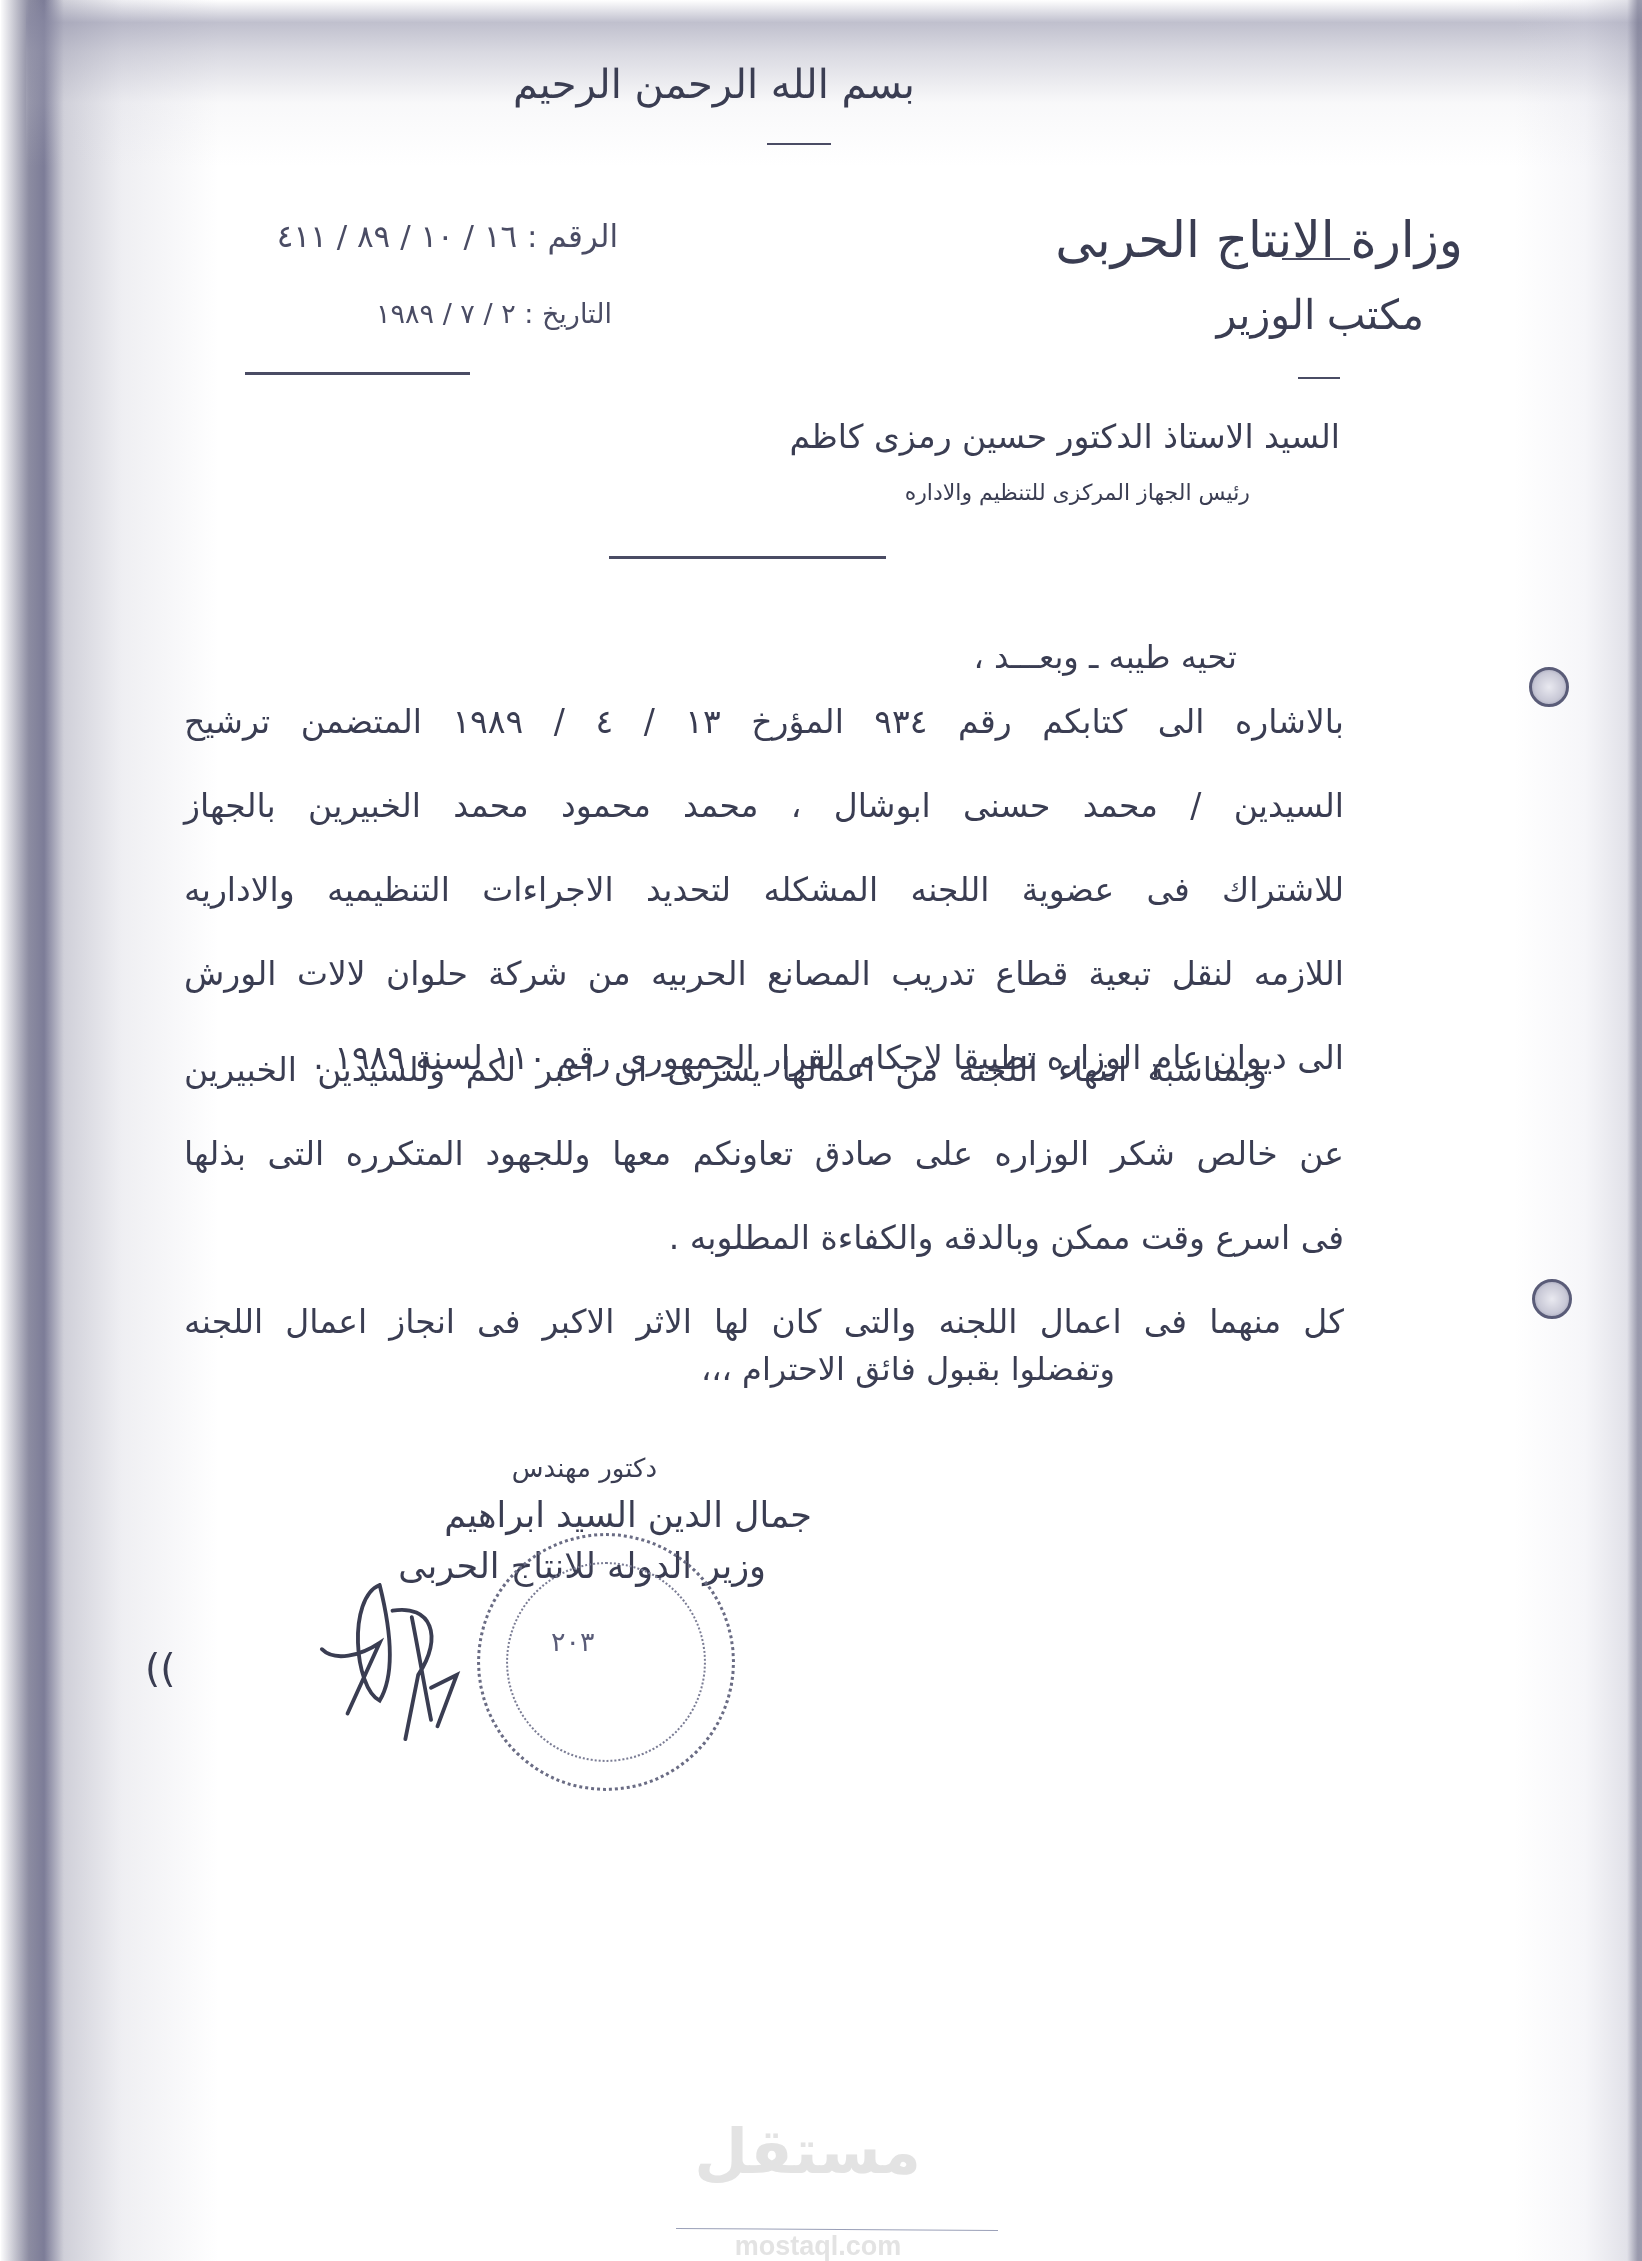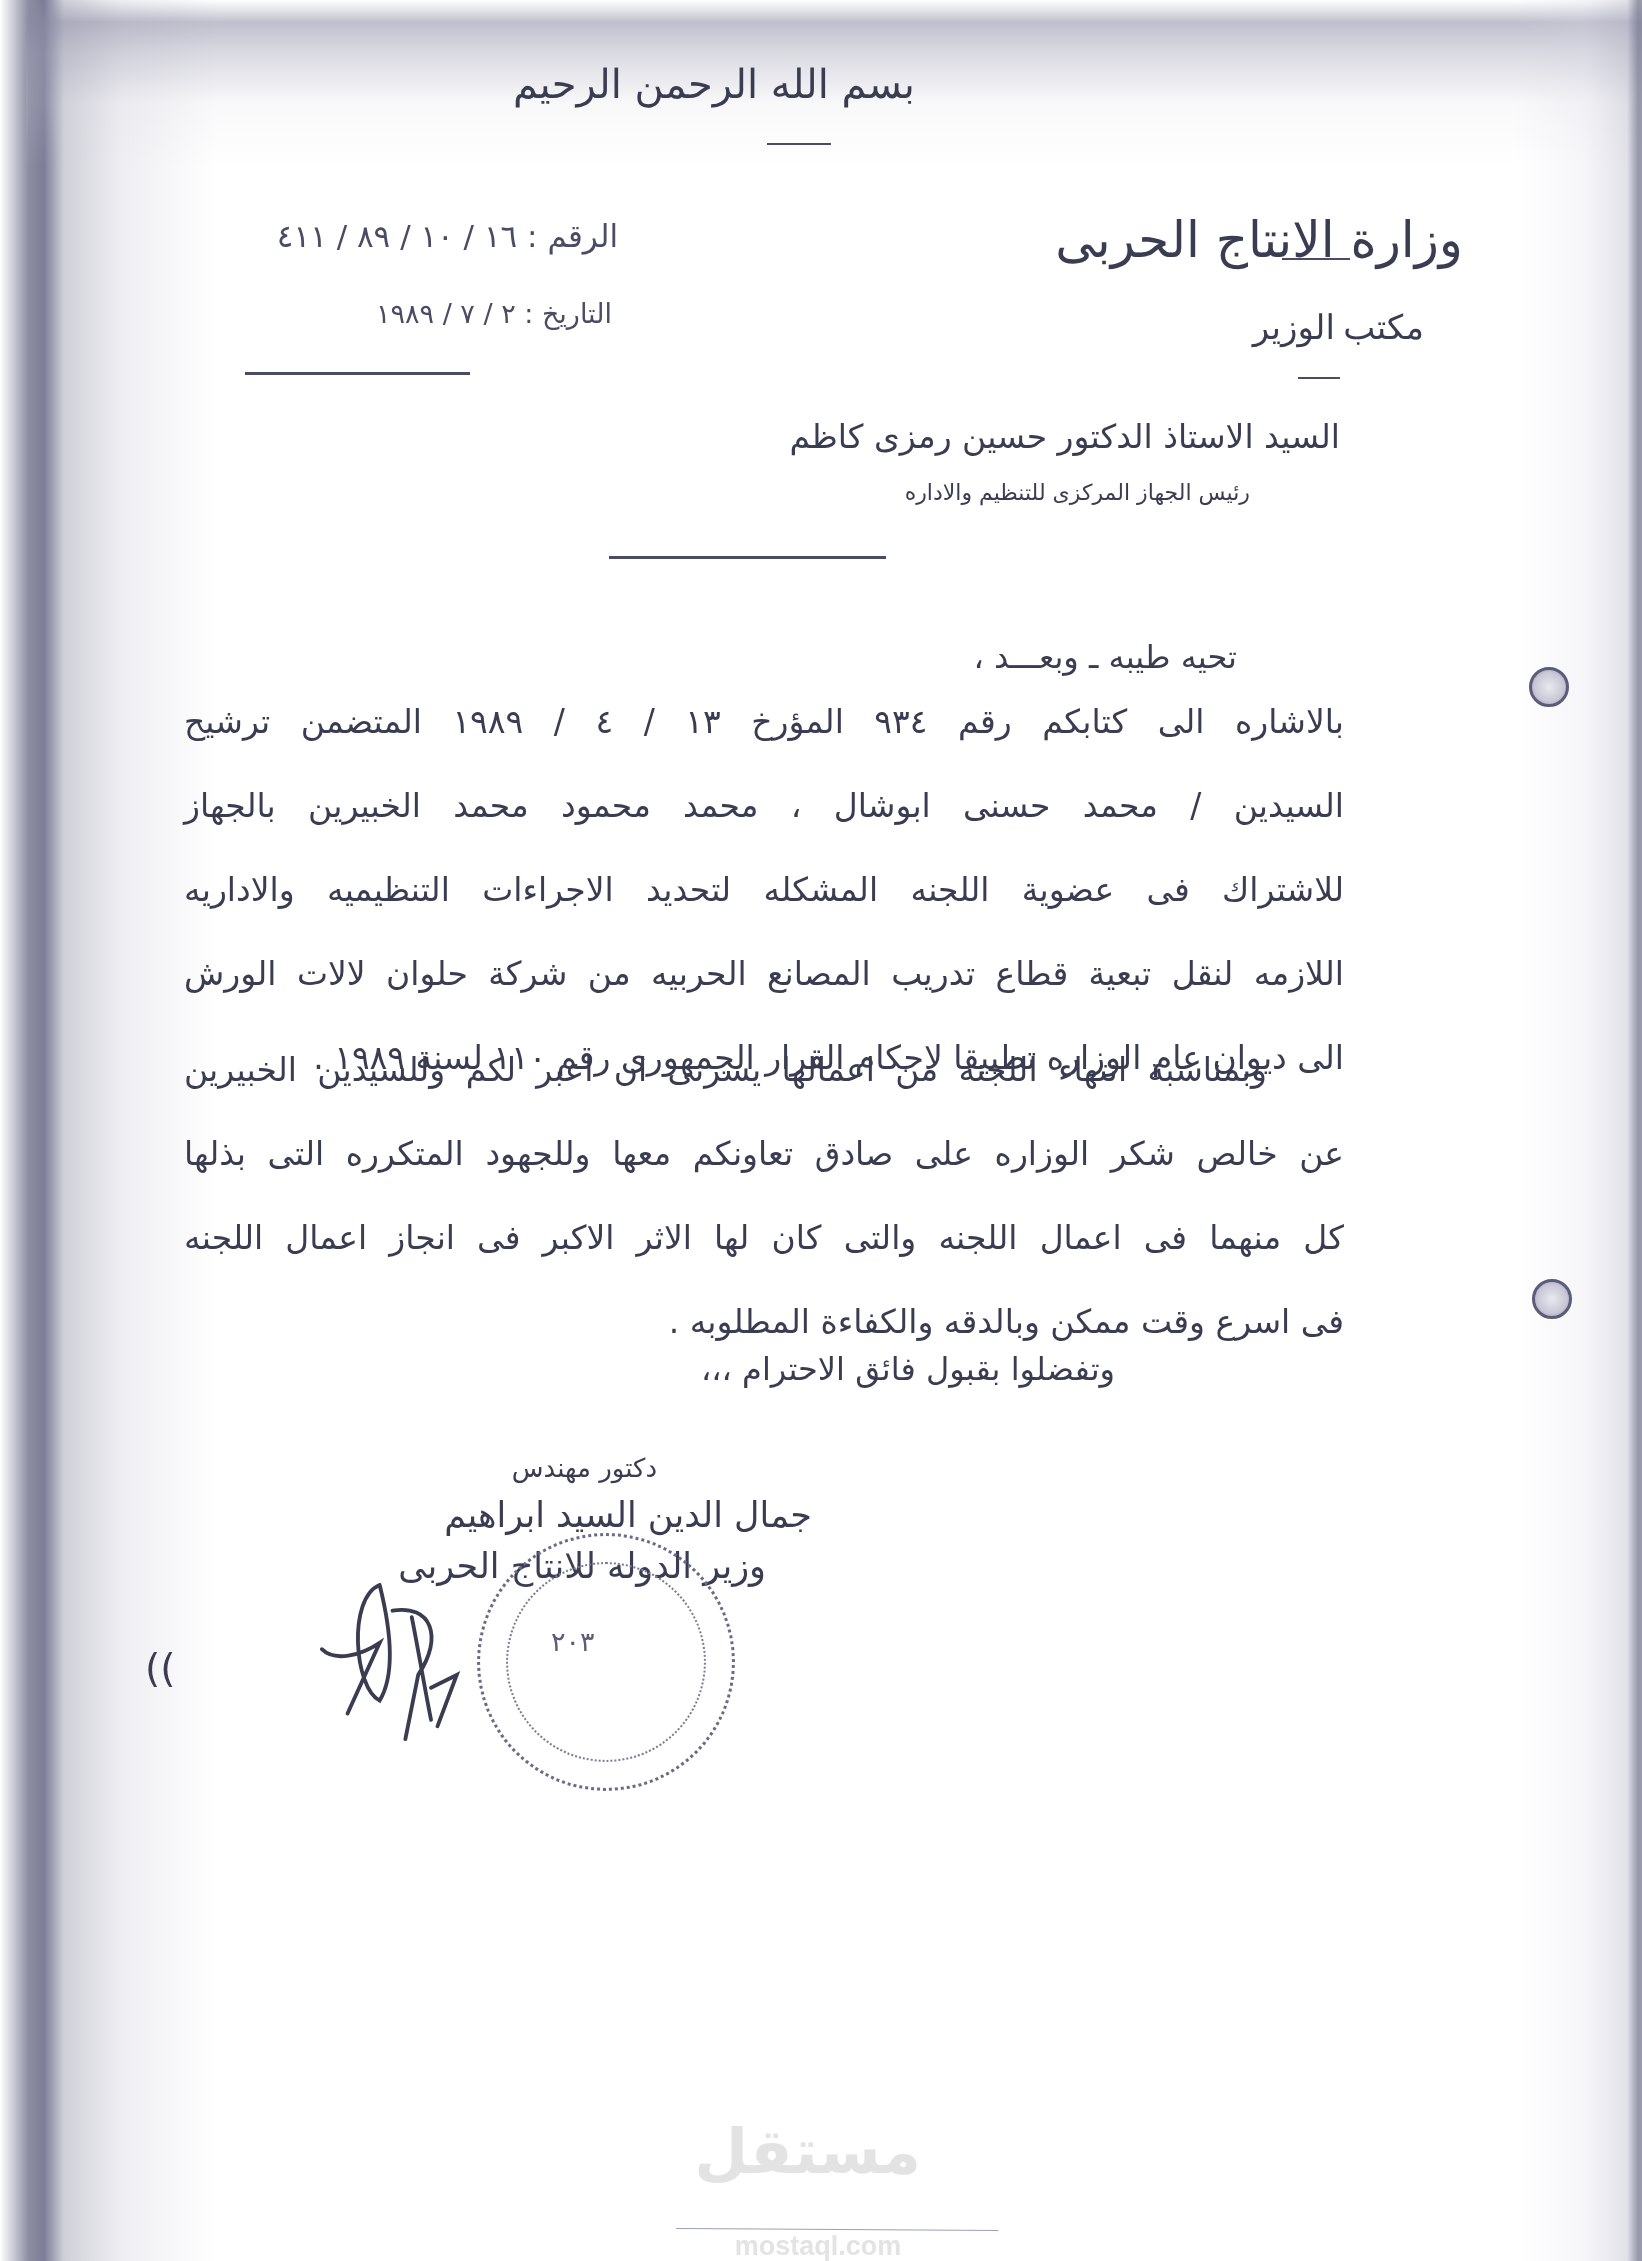--- a/index.html
+++ b/index.html
@@ -25,21 +25,21 @@
   .hole {
     position:absolute; width:40px; height:40px; border-radius:50%;
     border:3.9px solid #5a5c78;
     background:radial-gradient(circle, #e9e9f0 0%, #c8c8d6 60%, #8a8ba3 100%);
     box-sizing:border-box;
   }
   .t { position:absolute; white-space:nowrap; direction:rtl; }
   .rule { position:absolute; height:2.6px; background:#4a4c64; }
   .bismillah { top:61px; left:644px; width:271px; text-align:center; font-family:"DejaVu Serif", serif; font-size:40px; }
   .ministry { top:175px; right:180px; font-family:"DejaVu Serif", serif; font-size:50px;margin-top:36px; }
-  .office { top:307px; right:219px; font-family:Liberation Serif, serif; font-size:34px; }
+  .office { top:291px; right:219px; font-family:Liberation Sans, sans-serif; font-size:41px; }
   .ref { top:218px; left:206px; width:412px; text-align:right; font-size:31px; letter-spacing:3.9px; color:#4a4c64;}
   .date { top:298px; left:232px; width:380px; text-align:right; font-size:27px; letter-spacing:3.9px; color:#4a4c64;}
   .addr1 { top:417px; right:303px; font-size:33px; }
   .addr2 { top:480px; right:393px; font-size:22px; }
   .greet { top:615px; right:406px; font-size:32px;margin-top:23px; }
   .body { position:absolute; right:299px; width:1160px; font-size:33px; line-height:84px; text-align:justify; text-align-last:justify; }
   .p1 { top:680px; }
   .p2 { top:1028px; }
   .closing { top:1350px; right:528px; font-size:32px; }
   .sig-title { top:1453px; right:986px; font-size:26px; }
@@ -99,22 +99,22 @@
   <div>بالاشاره الى كتابكم رقم ٩٣٤ المؤرخ ١٣ / ٤ / ١٩٨٩ المتضمن ترشيح</div>
   <div>السيدين / محمد حسنى ابوشال ، محمد محمود محمد الخبيرين بالجهاز</div>
   <div>للاشتراك فى عضوية اللجنه المشكله لتحديد الاجراءات التنظيميه والاداريه</div>
   <div>اللازمه لنقل تبعية قطاع تدريب المصانع الحربيه من شركة حلوان لالات الورش</div>
   <div style="text-align-last:right;">الى ديوان عام الوزاره تطبيقا لاحكام القرار الجمهورى رقم ١١٠ لسنة ١٩٨٩ .</div>
 </div>
 
 <div class="body p2">
   <div style="padding-right:77px;">وبمناسبة انتهاء اللجنه من اعمالها يسرنى ان اعبر لكم وللسيدين الخبيرين</div>
   <div>عن خالص شكر الوزاره على صادق تعاونكم معها وللجهود المتكرره التى بذلها</div>
+  <div style="text-align-last:right;">فى اسرع وقت ممكن وبالدقه والكفاءة المطلوبه .</div>
   <div>كل منهما فى اعمال اللجنه والتى كان لها الاثر الاكبر فى انجاز اعمال اللجنه</div>
-  <div style="text-align-last:right;">فى اسرع وقت ممكن وبالدقه والكفاءة المطلوبه .</div>
 </div>
 
 <div class="t closing">وتفضلوا بقبول فائق الاحترام ،،،</div>
 
 <div class="t sig-title">دكتور مهندس</div>
 <div class="t sig-name">جمال الدين السيد ابراهيم</div>
 <div class="t sig-role">وزير الدوله للانتاج الحربى</div>
 
 <div class="stamp">
   <div class="stamp-inner"></div>

